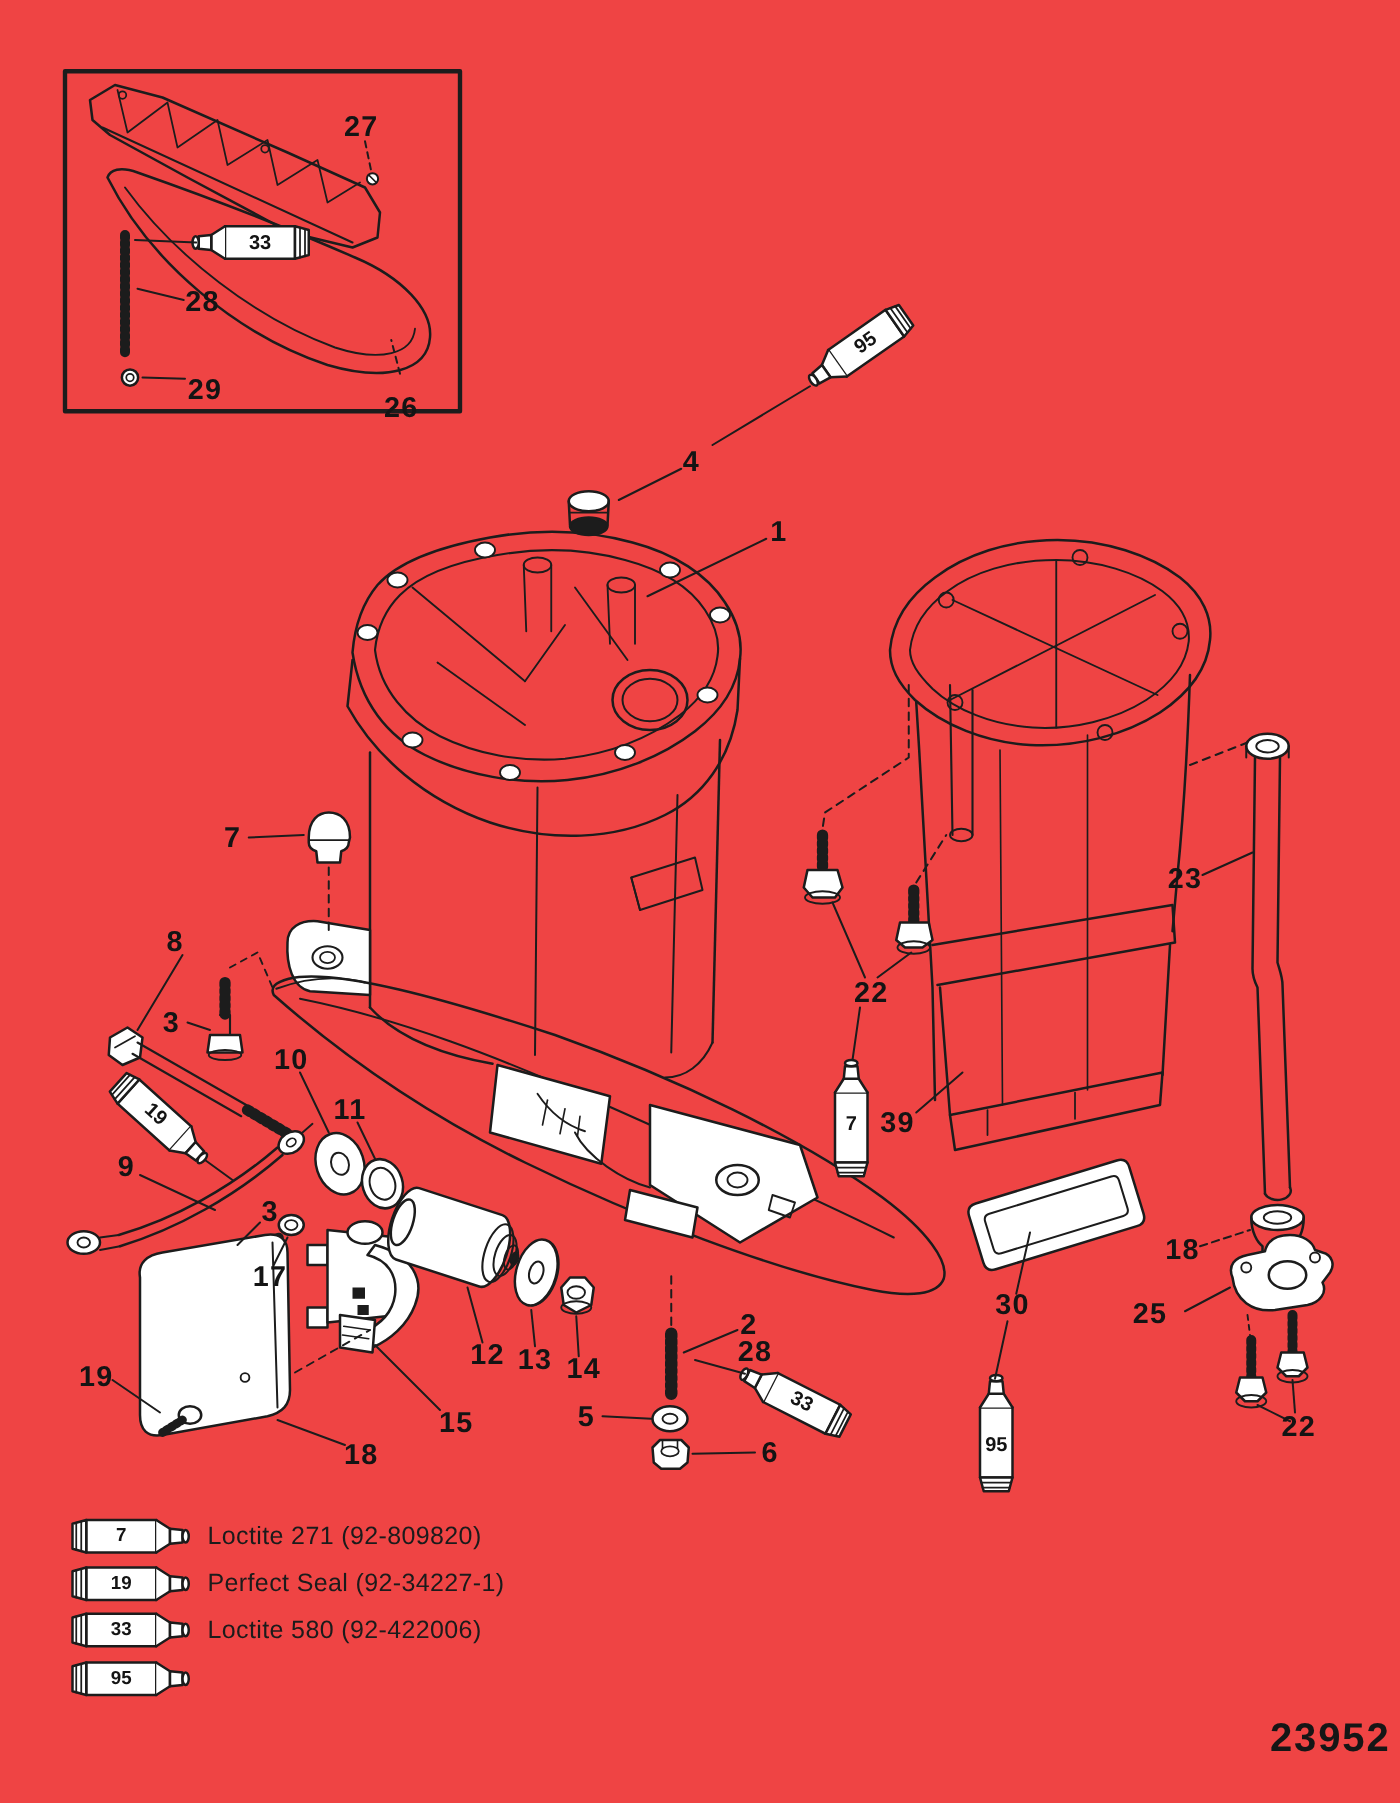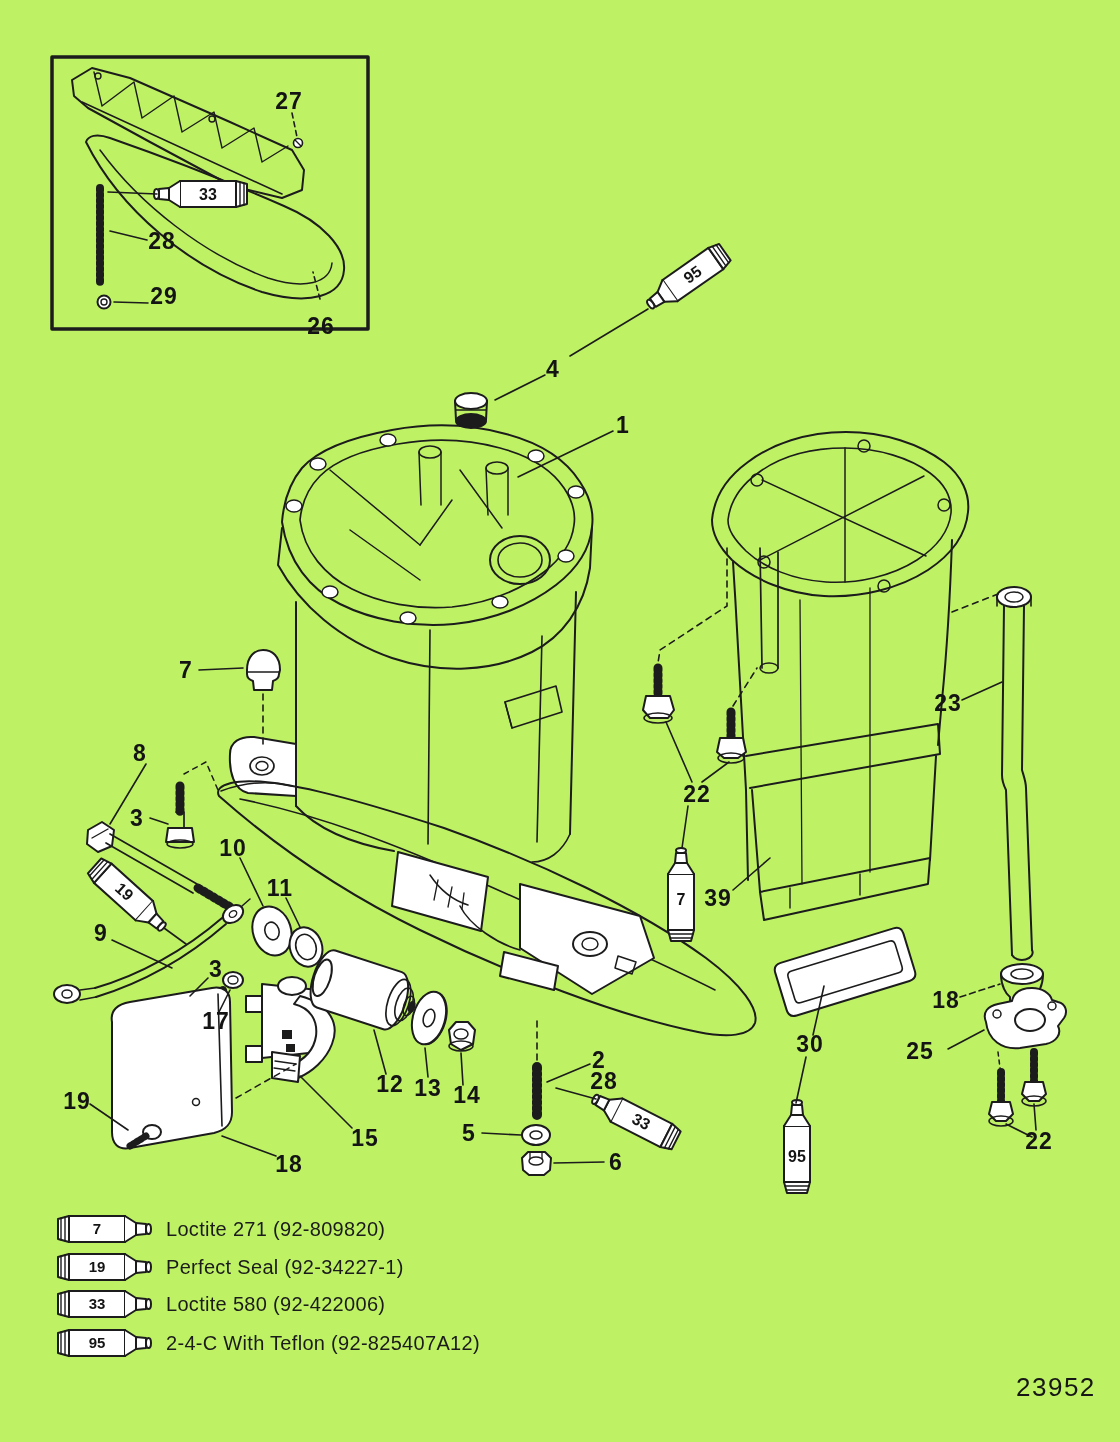--- a/index.html
+++ b/index.html
@@ -1,28 +1,28 @@
 <!DOCTYPE html>
 <html><head>
 <meta charset="utf-8">
 <style>
   html,body{margin:0;padding:0;background:#e8e8e8;}
-  .page{position:relative;width:1120px;height:1442px;background:#bef264;
+  .page{position:relative;width:1120px;height:1442px;background:#ef4444;
         font-family:"Liberation Sans",sans-serif;color:#161616;overflow:hidden;}
   svg.art{position:absolute;left:0;top:0;}
   .callout{position:absolute;transform:translate(-50%,-50%);font-weight:bold;
            font-size:23px;letter-spacing:1px;white-space:nowrap;color:#141414;}
   .tube-num{font-size:16px;letter-spacing:0;}
   .legend-row{position:absolute;display:flex;align-items:center;height:34px;}
   .legend-icon{position:relative;width:96px;height:34px;flex:0 0 auto;}
   .legend-icon .tube-label{position:absolute;left:10px;top:0;width:62px;text-align:center;
            line-height:34px;font-weight:bold;font-size:15px;color:#141414;}
   .legend-text{margin-left:14px;font-size:20px;letter-spacing:.3px;color:#1b1b1b;
            white-space:nowrap;}
-  .drawing-number{position:absolute;font-weight:normal;font-size:26px;letter-spacing:1.5px;}
+  .drawing-number{position:absolute;font-weight:bold;font-size:32px;letter-spacing:1.5px;}
 </style>
 </head>
 <body>
 
 <div class="page">
 
 <svg class="art" width="1120" height="1442" viewBox="0 0 1120 1442" fill="none" stroke="#1c1c1c" stroke-width="2" stroke-linecap="round" stroke-linejoin="round">
 
   <defs>
     <g id="tube">
@@ -351,21 +351,21 @@
     <line x1="962" y1="700" x2="1002" y2="682"></line>
     <line x1="960" y1="997" x2="1000" y2="984" stroke-dasharray="6 4"></line>
     <line x1="948" y1="1049" x2="984" y2="1030"></line>
     <line x1="1006" y1="1124" x2="1032" y2="1137"></line>
     <line x1="1034" y1="1104" x2="1036" y2="1130"></line>
   </g>
 </svg>
 
 <div class="callout" style="left:289px;top:101px">27</div>
 <div class="callout" style="left:162px;top:241px">28</div>
-<div class="callout" style="left:164px;top:296px">29</div>
+<div class="callout" style="left:164px;top:312px">29</div>
 <div class="callout" style="left:321px;top:326px">26</div>
 <div class="callout tube-num" style="left:208px;top:195px">33</div>
 <div class="callout tube-num" style="left:693px;top:275px;transform:translate(-50%,-50%) rotate(-35deg)">95</div>
 <div class="callout" style="left:553px;top:369px">4</div>
 <div class="callout" style="left:623px;top:425px">1</div>
 <div class="callout" style="left:186px;top:670px">7</div>
 <div class="callout" style="left:140px;top:753px">8</div>
 <div class="callout" style="left:137px;top:818px">3</div>
 <div class="callout" style="left:233px;top:848px">10</div>
 <div class="callout" style="left:280px;top:888px">11</div>
@@ -421,18 +421,17 @@
   </div>
   <div class="legend-text">Loctite 580 (92-422006)</div>
 </div>
 <div class="legend-row" style="left:56px;top:1326px">
   <div class="legend-icon">
     <svg width="96" height="34" viewBox="0 0 96 34" fill="none" stroke="#1c1c1c" stroke-width="2" stroke-linecap="round" stroke-linejoin="round">
           <use href="#tube" transform="translate(47,17)"></use>
         </svg>
     <div class="tube-label">95</div>
   </div>
-  <div class="legend-text">2-4-C With Teflon (92-825407A12)</div>
 </div>
 
 <div class="drawing-number" style="left:1016px;top:1372px">23952</div>
 
 </div>
 
 </body></html>

